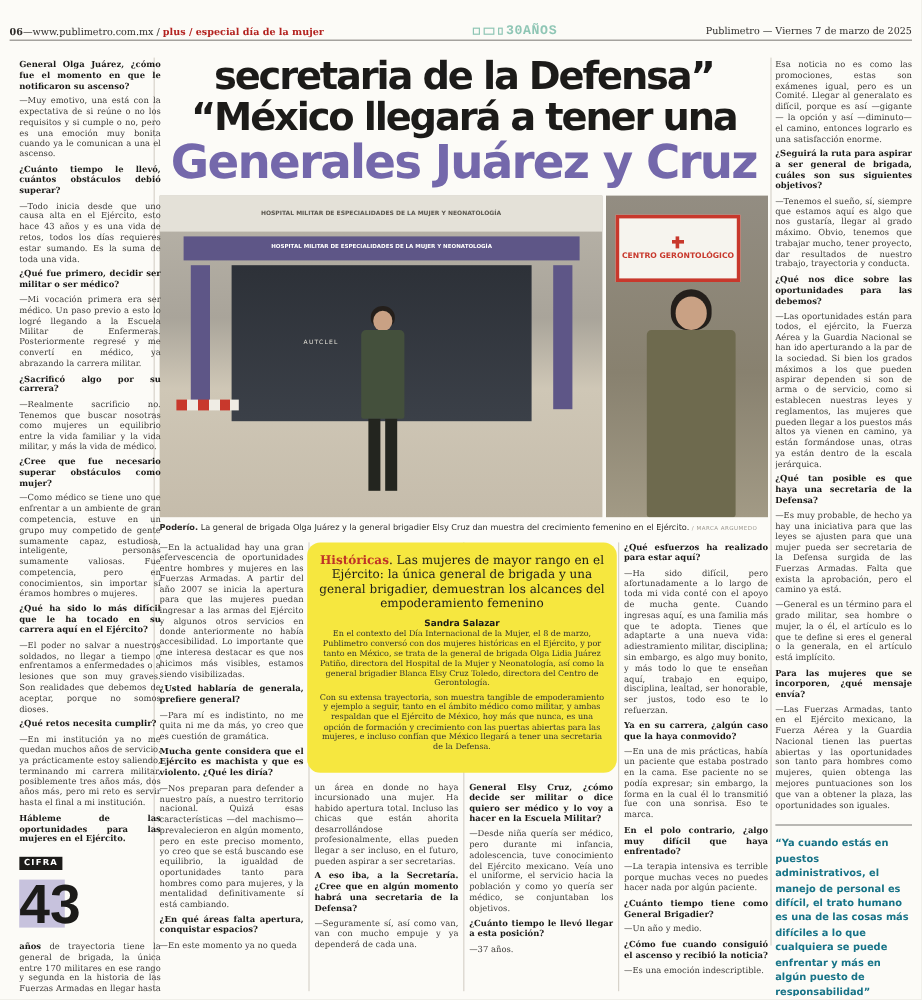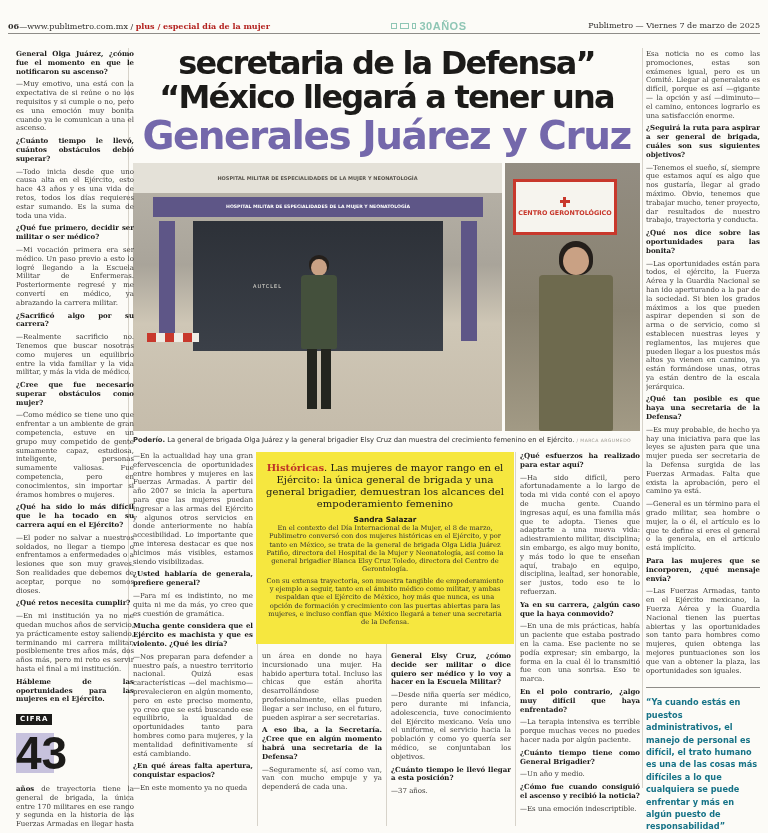--- a/index.html
+++ b/index.html
@@ -11,21 +11,21 @@
   }
   .abs { position:absolute; }
 
   
   #masthead { top:19px; left:8px; width:752px; height:14px;
     display:flex; justify-content:space-between; align-items:center;
     font-size:8px; line-height:10px; }
   #masthead .folio b { font-weight:bold; }
   .folio-section { color:#b3221f; font-weight:bold; }
   #brand { display:flex; align-items:center; gap:3px; color:#8fc6b5;
-    font-family:Liberation Sans, sans-serif; font-weight:bold; font-size:11px; letter-spacing:0.5px;}
+    font-family:Liberation Mono, monospace; font-weight:bold; font-size:11px; letter-spacing:0.5px;}
   .devbox { display:inline-block; border:1.2px solid #8fc6b5; }
   .devbox.b1 { width:6px; height:6px; }
   .devbox.b2 { width:9px; height:6px; }
   .devbox.b3 { width:4px; height:6px; }
   #header-rule { top:33px; left:8px; width:752px; border-top:1px solid #8e8c88; }
 
   
   .vrule { width:1px; background:#d7d3ca; }
   #vr1 { left:128px; top:48px; height:778px; }
   #vr2 { left:257px; top:452px; height:374px; }
@@ -102,21 +102,21 @@
       linear-gradient(#c8382c,#c8382c) 0 50%/10px 3.4px no-repeat; }
 
   
   #caption { left:133px; top:436px; width:507px; font-family:"DejaVu Sans",sans-serif;
     font-size:6.8px; line-height:8px; color:#2e2c2a; }
   #caption .lead { font-weight:bold; }
   #caption .credit { color:#9a968e; font-size:4.6px; letter-spacing:0.4px; }
 
   
   #feature-box { left:256px; top:452px; width:258px; height:192px;
-    background:#f6e73f; z-index:2; padding:10px 9px 8px; text-align:center; }
+    background:#f6e73f; z-index:2; padding:10px 9px 8px; text-align:center;border-radius:11px; }
   .fb-deck { font-size:10px; line-height:12px; color:#1c1b19; margin-bottom:5px; }
   .fb-kicker { font-weight:bold; color:#bf3327; }
   .fb-byline { font-family:"DejaVu Sans",sans-serif; font-weight:bold;
     font-size:7.4px; margin-bottom:0; color:#1c1b19; }
   .fb-p { font-size:6.7px; line-height:8.3px; color:#35332f; margin-bottom:3px; }
 
   
   #pullquote { border-top:1px solid #8e8c88; margin-top:12px; padding-top:8px; }
   .pq-text { font-family:"DejaVu Sans",sans-serif; font-weight:bold;
     font-size:8.2px; line-height:12.4px; color:#177387; text-align:left; }
@@ -246,21 +246,21 @@
     <p class="q">¿Cuánto tiempo tiene como General Brigadier?</p>
     <p class="a">—Un año y medio.</p>
     <p class="q">¿Cómo fue cuando consiguió el ascenso y recibió la noticia?</p>
     <p class="a">—Es una emoción indescriptible.</p>
   </div>
 
   <div class="abs col" id="col6">
     <p class="a">Esa noticia no es como las promociones, estas son exámenes igual, pero es un Comité. Llegar al generalato es difícil, porque es así —gigante— la opción y así —diminuto— el camino, entonces lograrlo es una satisfacción enorme.</p>
     <p class="q">¿Seguirá la ruta para aspirar a ser general de brigada, cuáles son sus siguientes objetivos?</p>
     <p class="a">—Tenemos el sueño, sí, siempre que estamos aquí es algo que nos gustaría, llegar al grado máximo. Obvio, tenemos que trabajar mucho, tener proyecto, dar resultados de nuestro trabajo, trayectoria y conducta.</p>
-    <p class="q">¿Qué nos dice sobre las oportunidades para las bonita?</p>
+    <p class="q">¿Qué nos dice sobre las oportunidades para las debemos?</p>
     <p class="a">—Las oportunidades están para todos, el ejército, la Fuerza Aérea y la Guardia Nacional se han ido aperturando a la par de la sociedad. Si bien los grados máximos a los que pueden aspirar dependen si son de arma o de servicio, como si establecen nuestras leyes y reglamentos, las mujeres que pueden llegar a los puestos más altos ya vienen en camino, ya están formándose unas, otras ya están dentro de la escala jerárquica.</p>
     <p class="q">¿Qué tan posible es que haya una secretaria de la Defensa?</p>
     <p class="a">—Es muy probable, de hecho ya hay una iniciativa para que las leyes se ajusten para que una mujer pueda ser secretaria de la Defensa surgida de las Fuerzas Armadas. Falta que exista la aprobación, pero el camino ya está.</p>
     <p class="a">—General es un término para el grado militar, sea hombre o mujer, la o él, el artículo es lo que te define si eres el general o la generala, en el artículo está implícito.</p>
     <p class="q">Para las mujeres que se incorporen, ¿qué mensaje envía?</p>
     <p class="a">—Las Fuerzas Armadas, tanto en el Ejército mexicano, la Fuerza Aérea y la Guardia Nacional tienen las puertas abiertas y las oportunidades son tanto para hombres como mujeres, quien obtenga las mejores puntuaciones son los que van a obtener la plaza, las oportunidades son iguales.</p>
     <div id="pullquote">
       <div class="pq-text">“Ya cuando estás en puestos administrativos, el manejo de personal es difícil, el trato humano es una de las cosas más difíciles a lo que cualquiera se puede enfrentar y más en algún puesto de responsabilidad”</div>
 
     </div>

